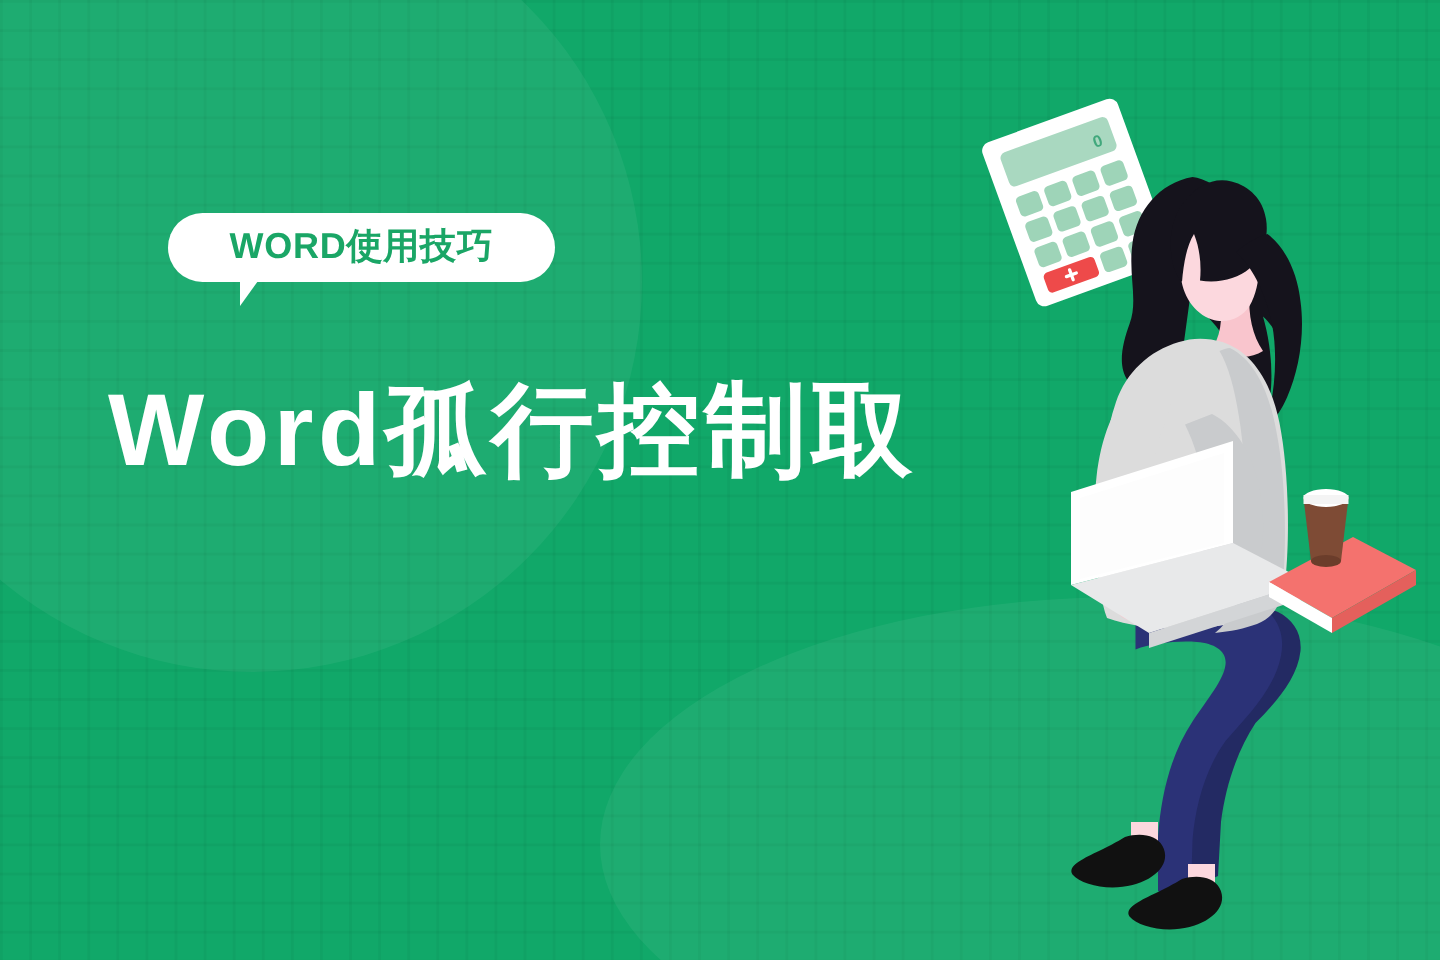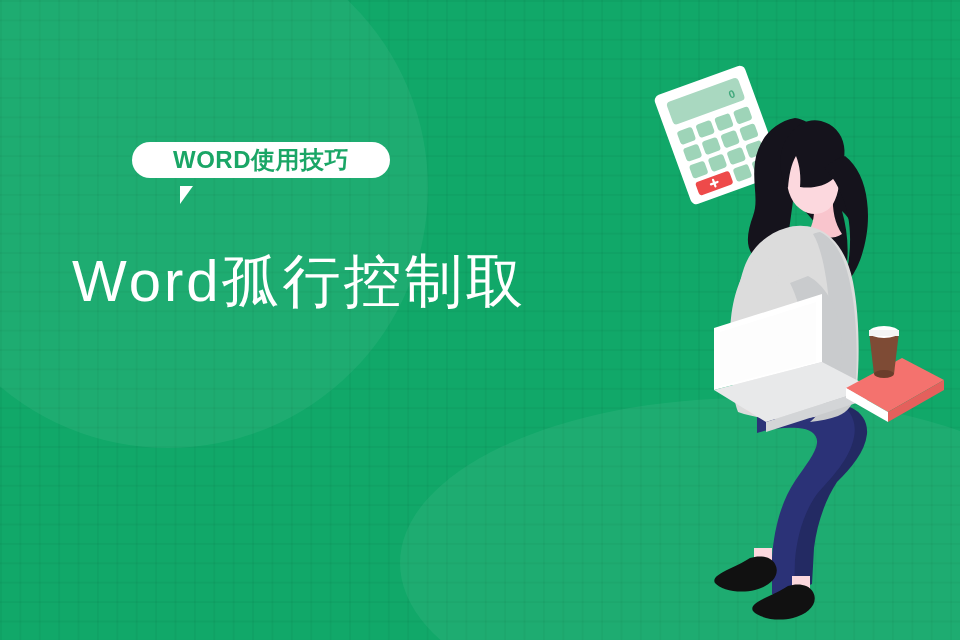--- a/index.html
+++ b/index.html
@@ -50,24 +50,24 @@
     top: 398px;
     width: 700px;
     height: 330px;
     border-radius: 50%;
     background: rgba(255,255,255,0.055);
   }
 
   
   .badge-wrap {
     position: absolute;
-    left: 132px;
+    left: 112px;
     top: 142px;
     width: 258px;
-    height: 36px;
+    height: 46px;
   }
   .badge-pill {
     position: absolute;
     inset: 0;
     background: #ffffff;
     border-radius: 24px;
     display: flex;
     align-items: center;
     justify-content: center;
   }
@@ -90,22 +90,22 @@
     border-bottom: 18px solid transparent;
   }
 
   
   .headline {
     position: absolute;
     left: 72px;
     top: 242px;
     width: 660px;
     color: #ffffff;
-    font-weight: normal;
-    font-size: 58px;
+    font-weight: bold;
+    font-size: 68px;
     line-height: 1.34;
     letter-spacing: 3px;
     white-space: nowrap;
   }
   .headline-line {
     display: block;
   }
 
   
   .illus {

